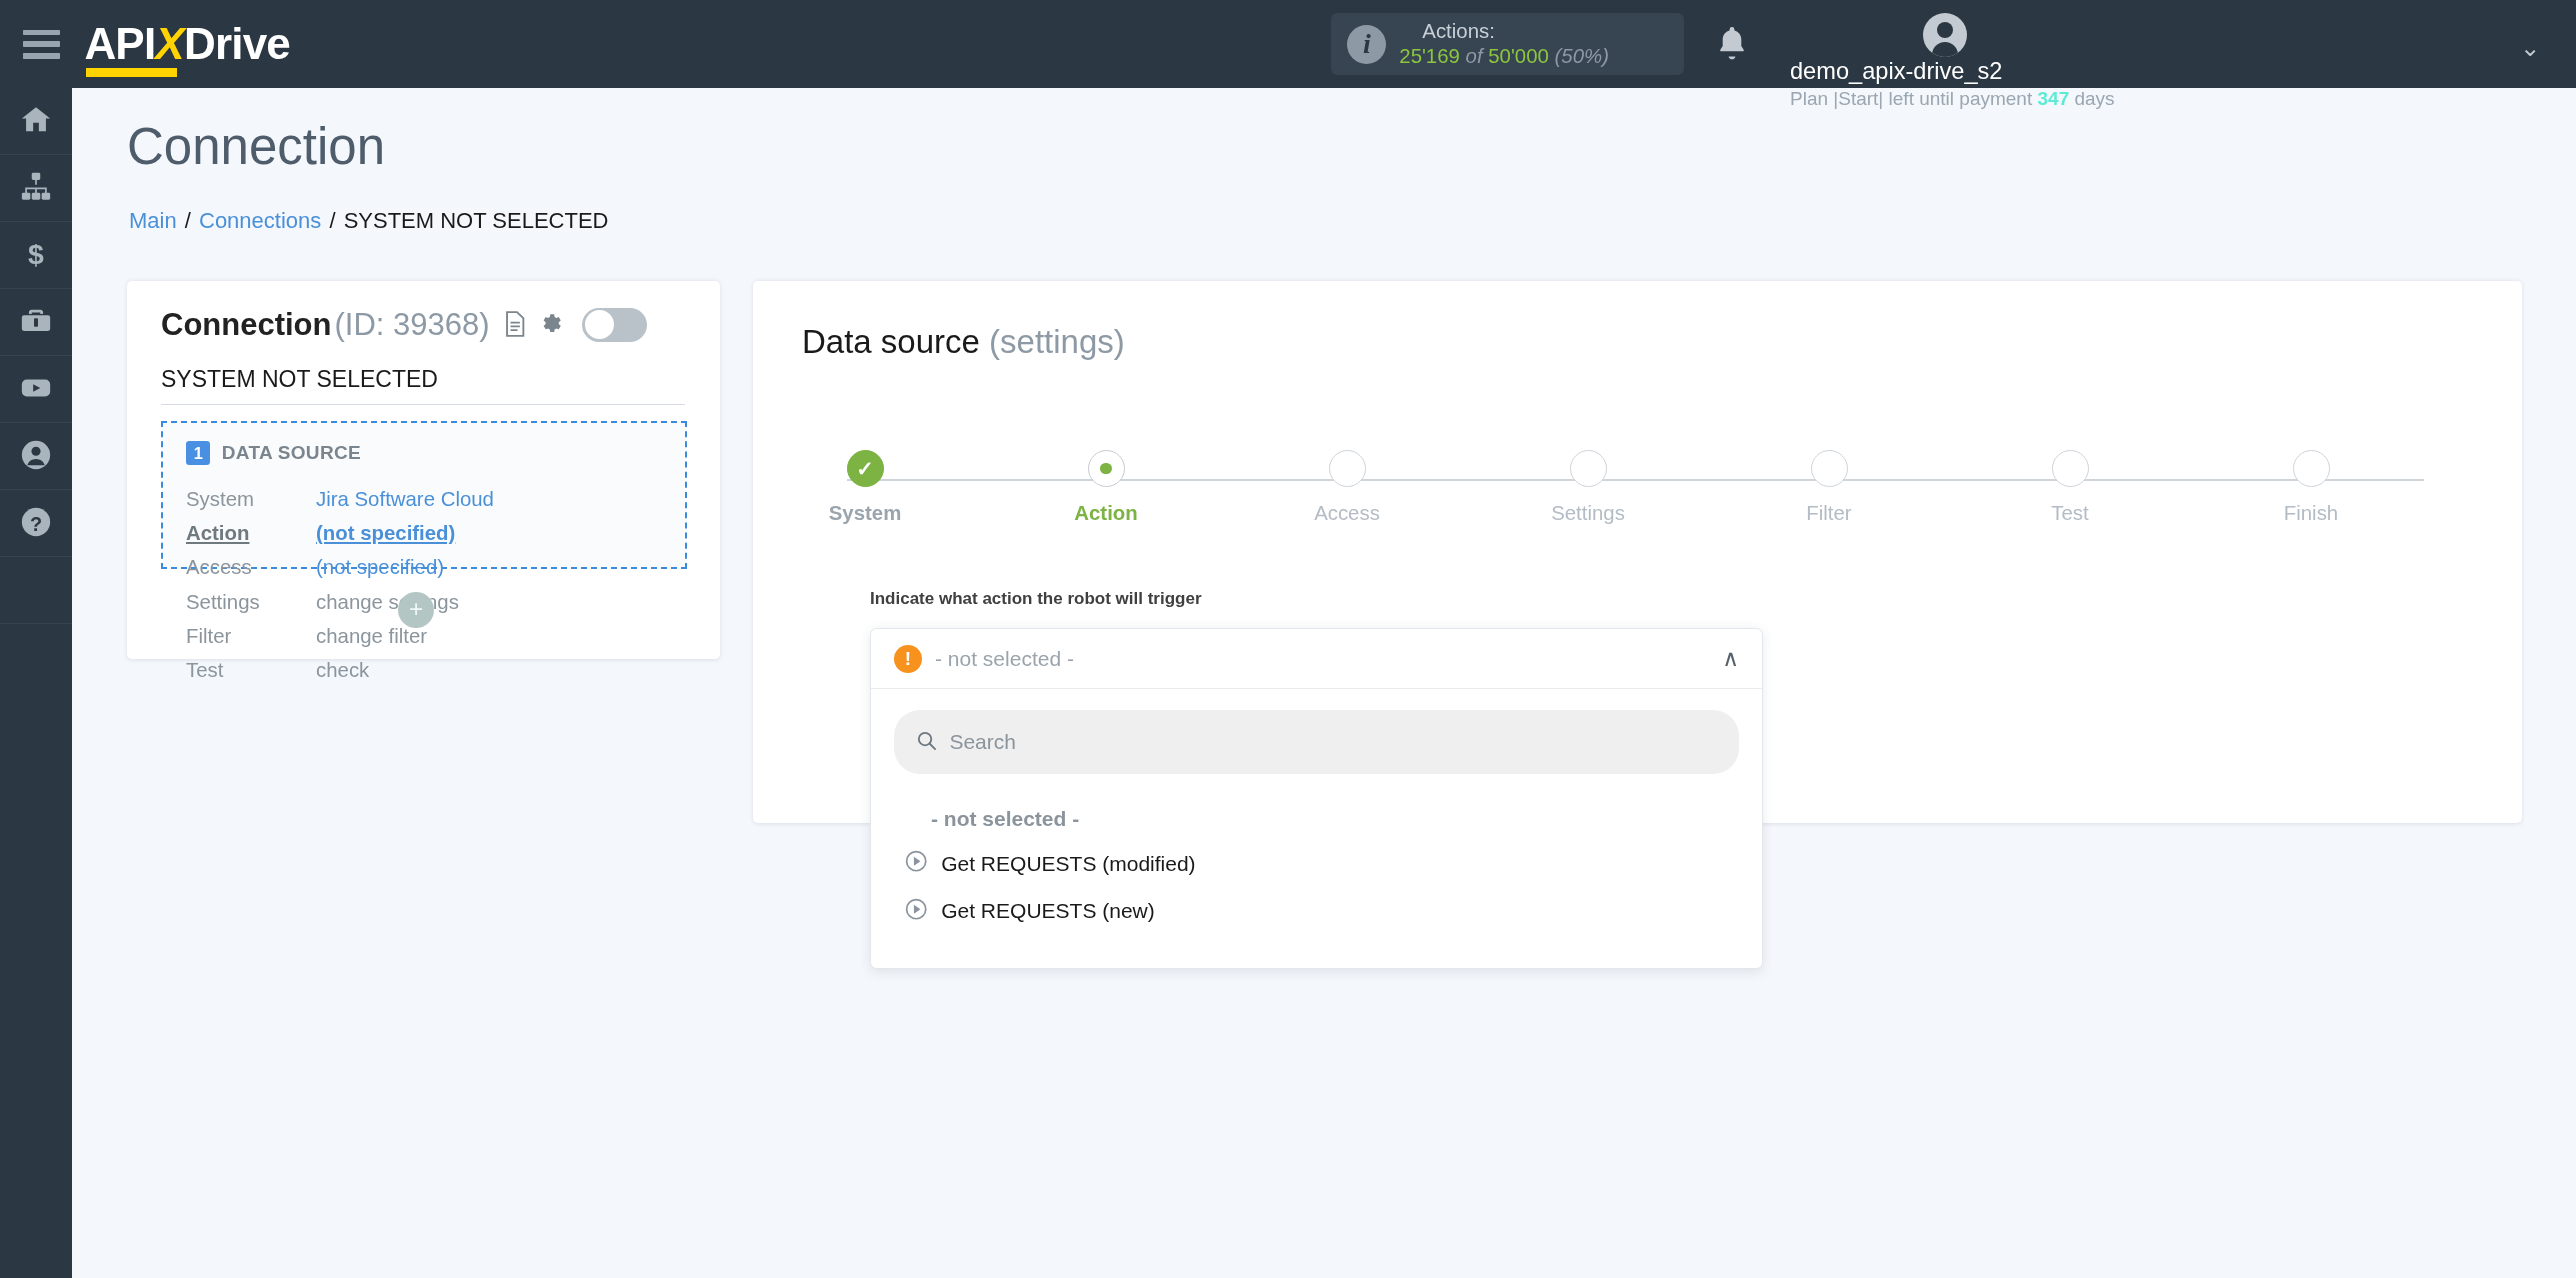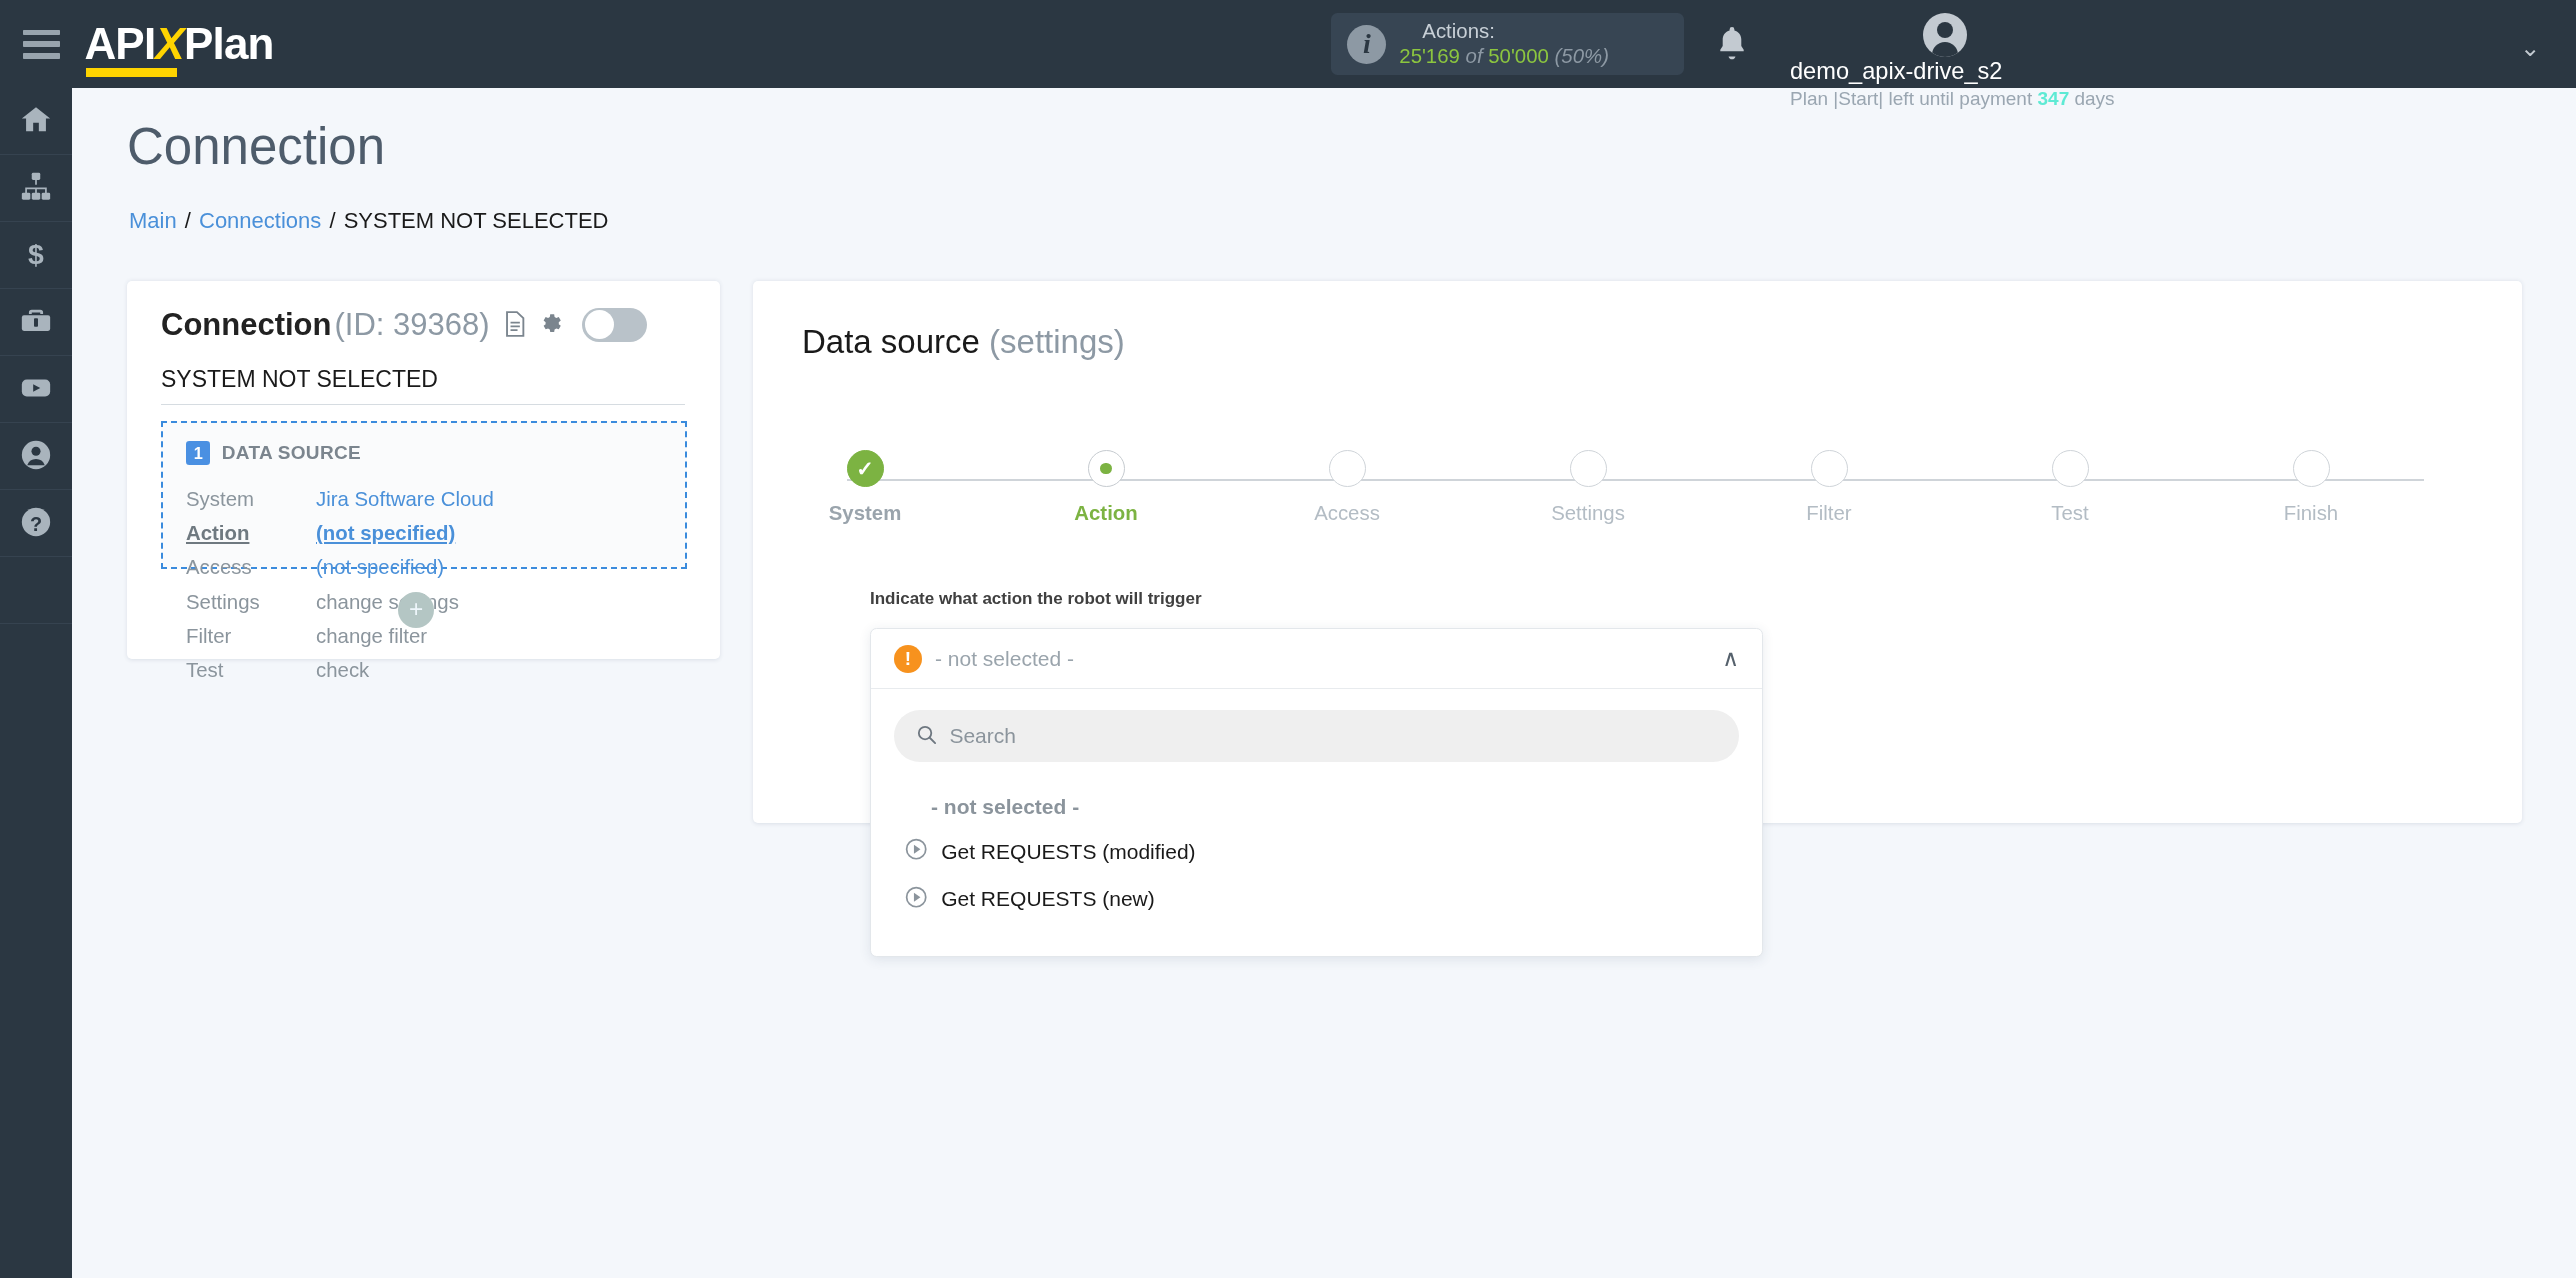--- a/index.html
+++ b/index.html
@@ -235,21 +235,21 @@
     width: 28px; height: 28px; border-radius: 50%; background: #f7921e;
     color: #ffffff; font-size: 19px; font-weight: bold;
     display: flex; align-items: center; justify-content: center;
     margin-right: 13px; flex: none;
   }
   .select-value { font-size: 21px; color: #9aa4ac; flex: 1; }
   .chev-up { font-size: 23px; color: #55616c; }
 
   .dropdown { padding: 21px 23px 33px; }
   .search-box {
-    height: 52px; background: #efefef; border-radius: 26px;
+    height: 64px; background: #efefef; border-radius: 26px;
     display: flex; align-items: center; padding: 0 21px; margin-bottom: 24.4px;
     cursor: text;
   }
   .search-box svg { flex: none; margin-right: 11.4px; }
   .search-input {
     border: none; background: transparent; outline: none;
     font-family: "Liberation Sans", sans-serif;
     font-size: 21px; color: #6e7780; width: 100%;
   }
   .search-input::placeholder { color: #8b949c; }
@@ -268,21 +268,21 @@
 <div class="topbar">
 
   <div class="hamburger">
     <span></span>
       <span></span>
       <span></span>
   </div>
 
   <div class="logo">
     <div class="logo-text">
-      <span>API</span><span class="logo-x">X</span><span>Plan</span>
+      <span>API</span><span class="logo-x">X</span><span>Drive</span>
       <span class="logo-underline"></span>
     </div>
   </div>
 
   <div class="actions-box">
     <div class="info-circle">i</div>
     <div class="actions-text">
       <div class="actions-title">Actions:</div>
       <div class="actions-nums">
         <span class="num-green">25'169</span>

